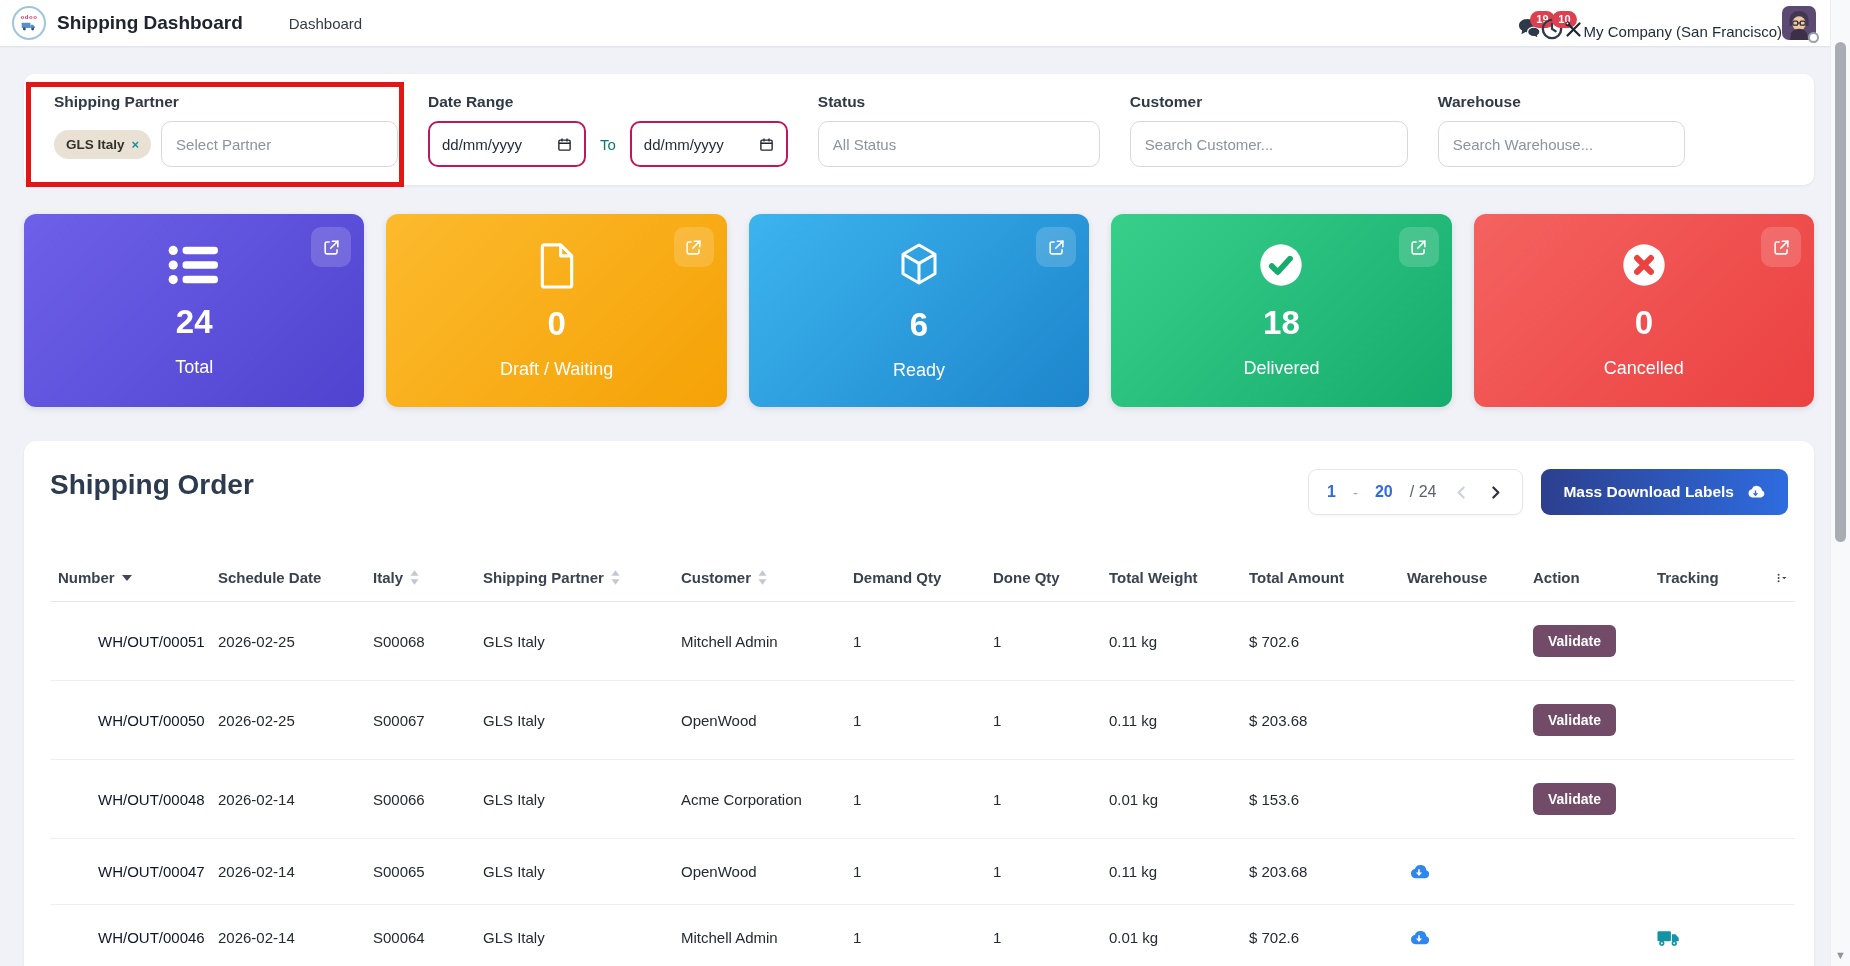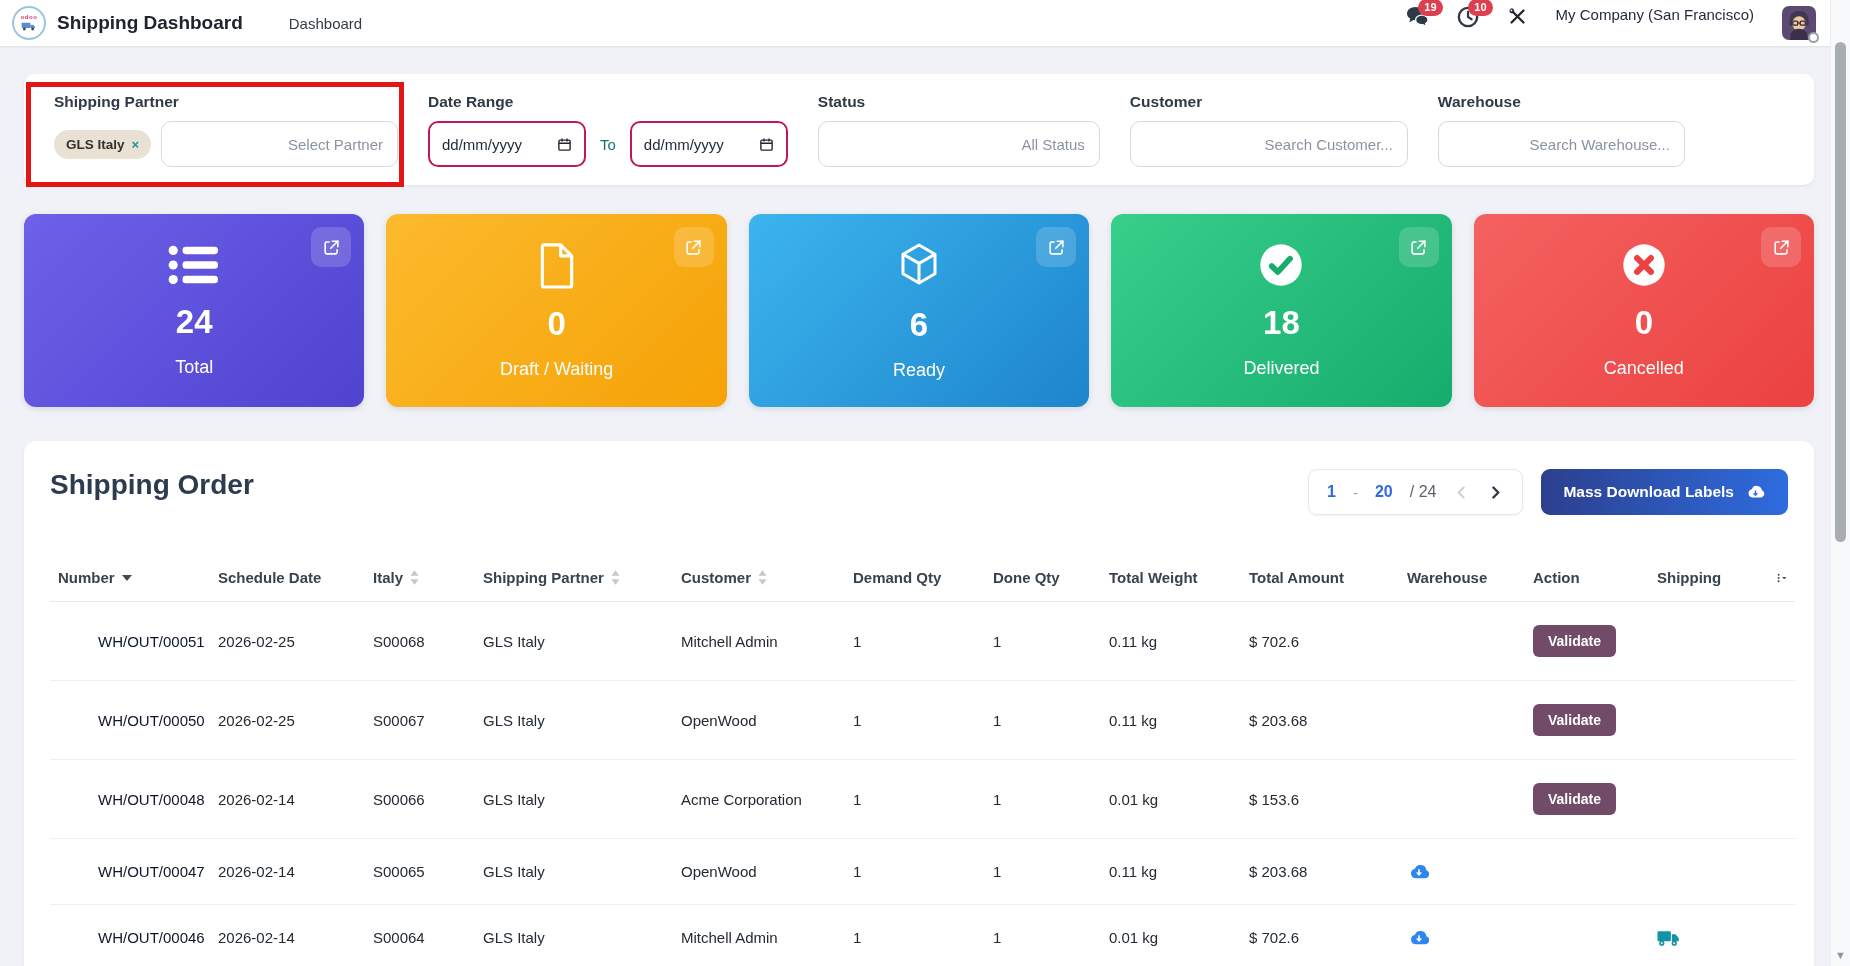--- a/index.html
+++ b/index.html
@@ -18,40 +18,40 @@
     color:#8f959b; font-size:11px; line-height:10px; }
 
   
   .navbar { height:46px; background:#fff; display:flex; align-items:center;
     padding:0 34px 0 12px; box-shadow:0 1px 2px rgba(0,0,0,.08); position:relative; z-index:5; }
   .logo { width:34px; height:34px; border-radius:50%; border:2px solid #9dc6dd;
     display:flex; flex-direction:column; align-items:center; justify-content:center; background:#fff; }
   .logo .odoo { font-size:6px; color:#d5356c; font-weight:bold; letter-spacing:.5px; line-height:6px; }
   .app-title { font-size:19px; font-weight:700; color:#20242c; margin-left:11px; }
   .nav-menu { font-size:15px; color:#333c46; margin-left:46px; cursor:pointer; }
-  .nav-right { margin-left:auto; display:flex; align-items:flex-start; gap:28px; }
+  .nav-right { margin-left:auto; display:flex; align-items:flex-end; }
   .icon-wrap { position:relative; cursor:pointer; display:flex; }
   .badge { position:absolute; top:-7px; right:-14px; background:#dc3f4e; color:#fff;
     font-size:11px; font-weight:bold; line-height:11px; padding:3px 6px; border-radius:9px; }
   .company { font-size:15px; color:#1f2937; }
   .avatar-wrap { position:relative; width:34px; height:34px; cursor:pointer; }
   .status-dot { position:absolute; right:-3px; bottom:-3px; width:11px; height:11px;
     border-radius:50%; background:#fff; border:2px solid #9aa0a8; }
 
   
   .filter-card { position:relative; margin:28px 36px 0 24px; background:#fff;
     border-radius:10px; padding:18px 22px 18px; display:flex; gap:30px;
     box-shadow:0 1px 3px rgba(30,40,60,.07); }
   .red-highlight { position:absolute; left:2px; top:8px; width:378px; height:calc(100% - 6px);
     border:5px solid #e31515; z-index:6; pointer-events:none; }
   .fgroup { display:flex; flex-direction:column; }
   .flabel { font-size:15.5px; font-weight:700; color:#2f3a46; margin-bottom:10px; line-height:19px; }
   .frow { display:flex; align-items:center; gap:10px; }
   .f-input { height:46px; border:1px solid #d5d8de; border-radius:10px; padding:0 14px;
-    font-size:15px; color:#1f2937; font-family:inherit; outline:none; background:#fff;text-align:right; }
+    font-size:15px; color:#1f2937; font-family:inherit; outline:none; background:#fff; }
   .f-input::placeholder { color:#8b93a0; }
   .fg-partner { width:352px; padding-left:8px; }
   .fg-partner .f-input { flex:1; min-width:0; }
   .tag { background:#e9e2d4; border-radius:16px; padding:7px 12px; font-size:13.5px;
     font-weight:700; color:#33312c; display:flex; align-items:center; gap:7px; white-space:nowrap; cursor:pointer; }
   .tag-x { color:#18919e; font-weight:700; font-size:13px; cursor:pointer; }
   .datebox { width:158px; height:46px; border:2px solid #be185d; border-radius:10px;
     display:flex; align-items:center; justify-content:space-between; padding:0 12px;
     font-size:15px; color:#1f2937; cursor:pointer; }
   .to-label { font-size:15px; color:#0f766e; margin:0 4px; }
@@ -411,21 +411,21 @@
               <span>Warehouse</span>
             </span>
           </th>
           <th>
             <span class="th-inner">
               <span>Action</span>
             </span>
           </th>
           <th>
             <span class="th-inner">
-              <span>Shipping</span>
+              <span>Tracking</span>
             </span>
           </th>
           <th>
             <span class="th-inner">
               <span></span>
               <svg width="15" height="14" viewBox="0 0 17 14" fill="#3c4650">
      <circle cx="4" cy="2" r="1.5"></circle>
                 <circle cx="4" cy="7" r="1.5"></circle>
                 <circle cx="4" cy="12" r="1.5"></circle>
      <path d="M9.5 5.3h6.5L12.8 9z"></path>

